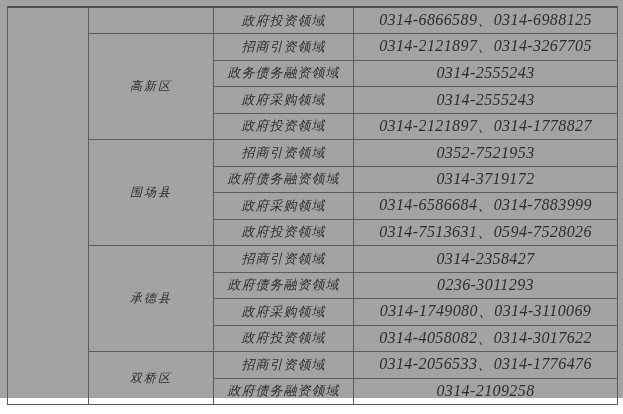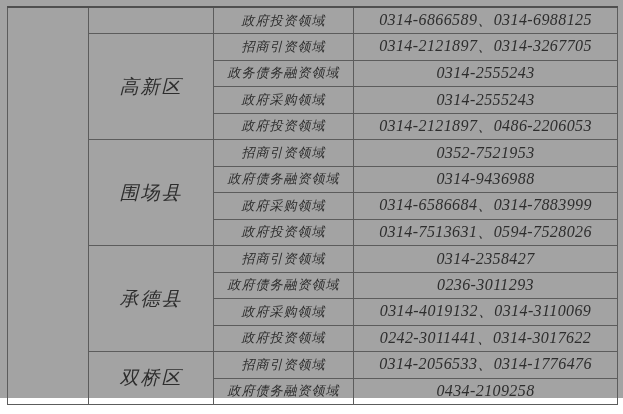--- a/index.html
+++ b/index.html
@@ -26,21 +26,21 @@
   td {
     border: 1px solid #5c5c5c;
     text-align: center;
     vertical-align: middle;
     color: #2d2d2d;
     height: 26.5px;
     overflow: hidden;
     white-space: nowrap;
   }
   td.col-blank  { width: 81px;  }
-  td.col-district { width: 125px; font-size: 19px; letter-spacing: 2px; }
+  td.col-district { width: 125px; font-size: 12px; letter-spacing: 2px; }
   td.col-category { width: 140px; font-size: 13px; letter-spacing: 1px; }
   td.col-phone    { width: 264px; font-size: 16px; letter-spacing: 0.4px; }
 </style>
 </head>
 <body>
 
 <div class="page">
   <table class="contact-table">
     <tbody>
       <tr>
@@ -58,31 +58,31 @@
       <tr>
         <td class="col-category">政务债务融资领域</td>
         <td class="col-phone">0314-2555243</td>
       </tr>
       <tr>
         <td class="col-category">政府采购领域</td>
         <td class="col-phone">0314-2555243</td>
       </tr>
       <tr>
         <td class="col-category">政府投资领域</td>
-        <td class="col-phone">0314-2121897、0486-2206053</td>
+        <td class="col-phone">0314-2121897、0314-1778827</td>
       </tr>
 
       <tr>
         <td class="col-district" rowspan="4">围场县</td>
         <td class="col-category">招商引资领域</td>
         <td class="col-phone">0352-7521953</td>
       </tr>
       <tr>
         <td class="col-category">政府债务融资领域</td>
-        <td class="col-phone">0314-9436988</td>
+        <td class="col-phone">0314-3719172</td>
       </tr>
       <tr>
         <td class="col-category">政府采购领域</td>
         <td class="col-phone">0314-6586684、0314-7883999</td>
       </tr>
       <tr>
         <td class="col-category">政府投资领域</td>
         <td class="col-phone">0314-7513631、0594-7528026</td>
       </tr>
 
@@ -90,31 +90,31 @@
         <td class="col-district" rowspan="4">承德县</td>
         <td class="col-category">招商引资领域</td>
         <td class="col-phone">0314-2358427</td>
       </tr>
       <tr>
         <td class="col-category">政府债务融资领域</td>
         <td class="col-phone">0236-3011293</td>
       </tr>
       <tr>
         <td class="col-category">政府采购领域</td>
-        <td class="col-phone">0314-4019132、0314-3110069</td>
+        <td class="col-phone">0314-1749080、0314-3110069</td>
       </tr>
       <tr>
         <td class="col-category">政府投资领域</td>
-        <td class="col-phone">0242-3011441、0314-3017622</td>
+        <td class="col-phone">0314-4058082、0314-3017622</td>
       </tr>
 
       <tr>
         <td class="col-district" rowspan="2">双桥区</td>
         <td class="col-category">招商引资领域</td>
         <td class="col-phone">0314-2056533、0314-1776476</td>
       </tr>
       <tr>
         <td class="col-category">政府债务融资领域</td>
-        <td class="col-phone">0434-2109258</td>
+        <td class="col-phone">0314-2109258</td>
       </tr>
     </tbody>
   </table>
 </div>
 
 </body></html>

